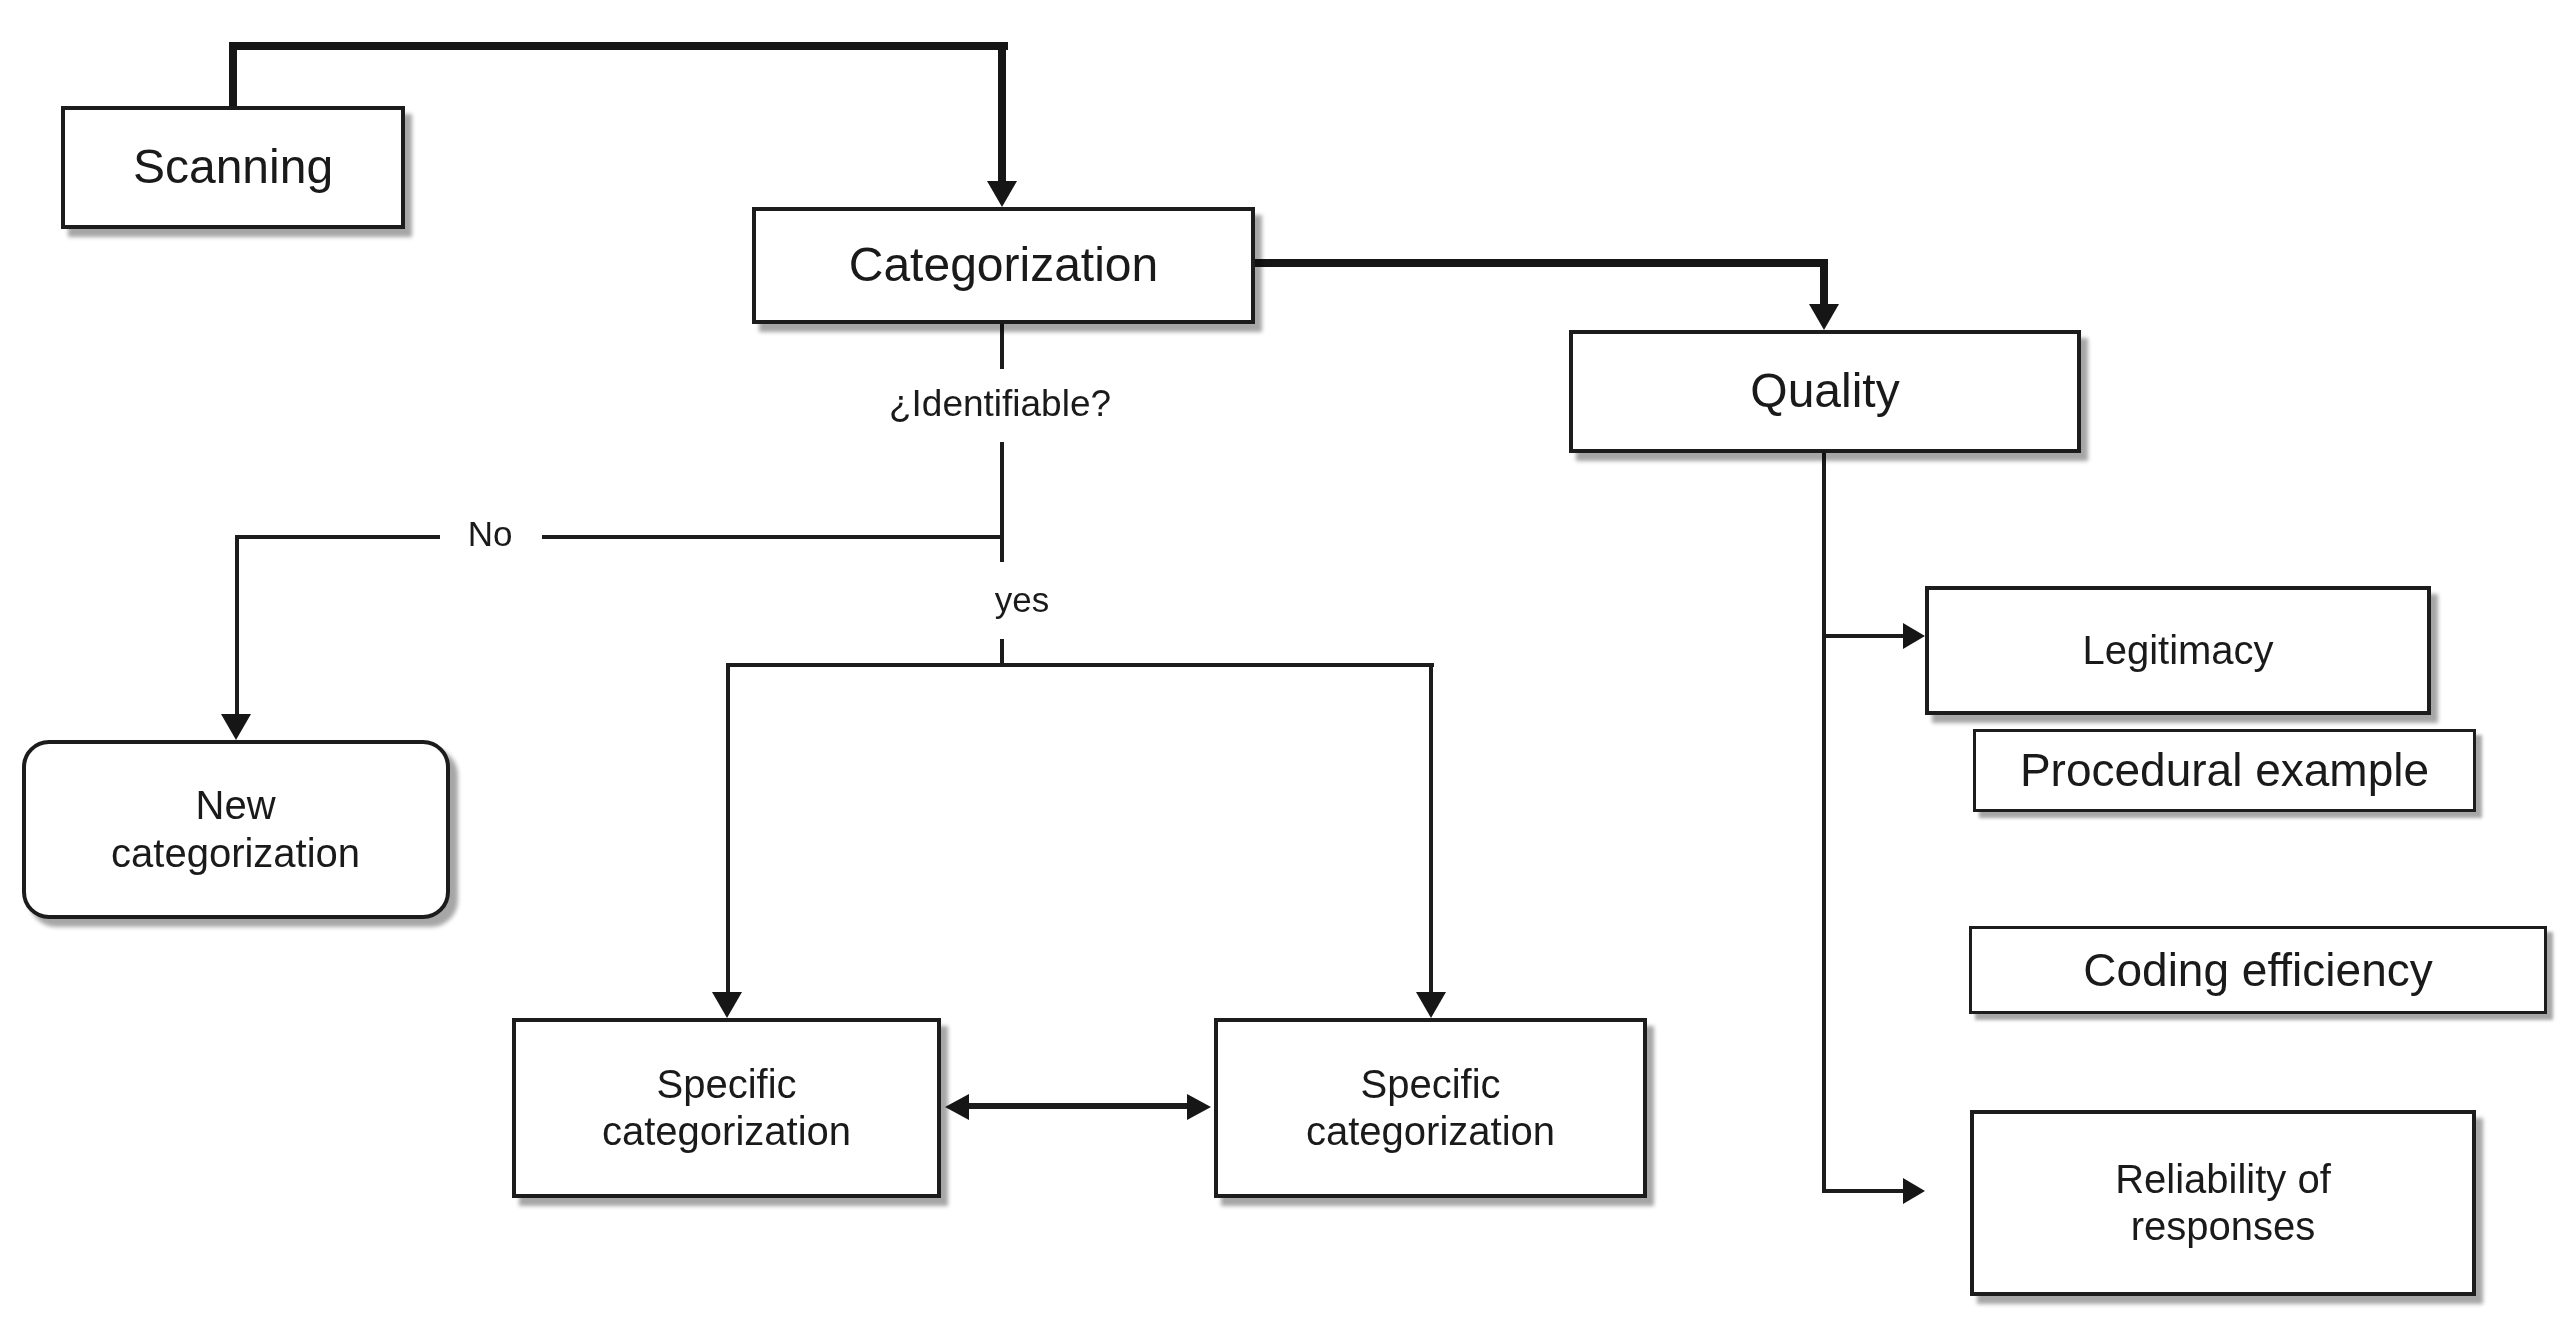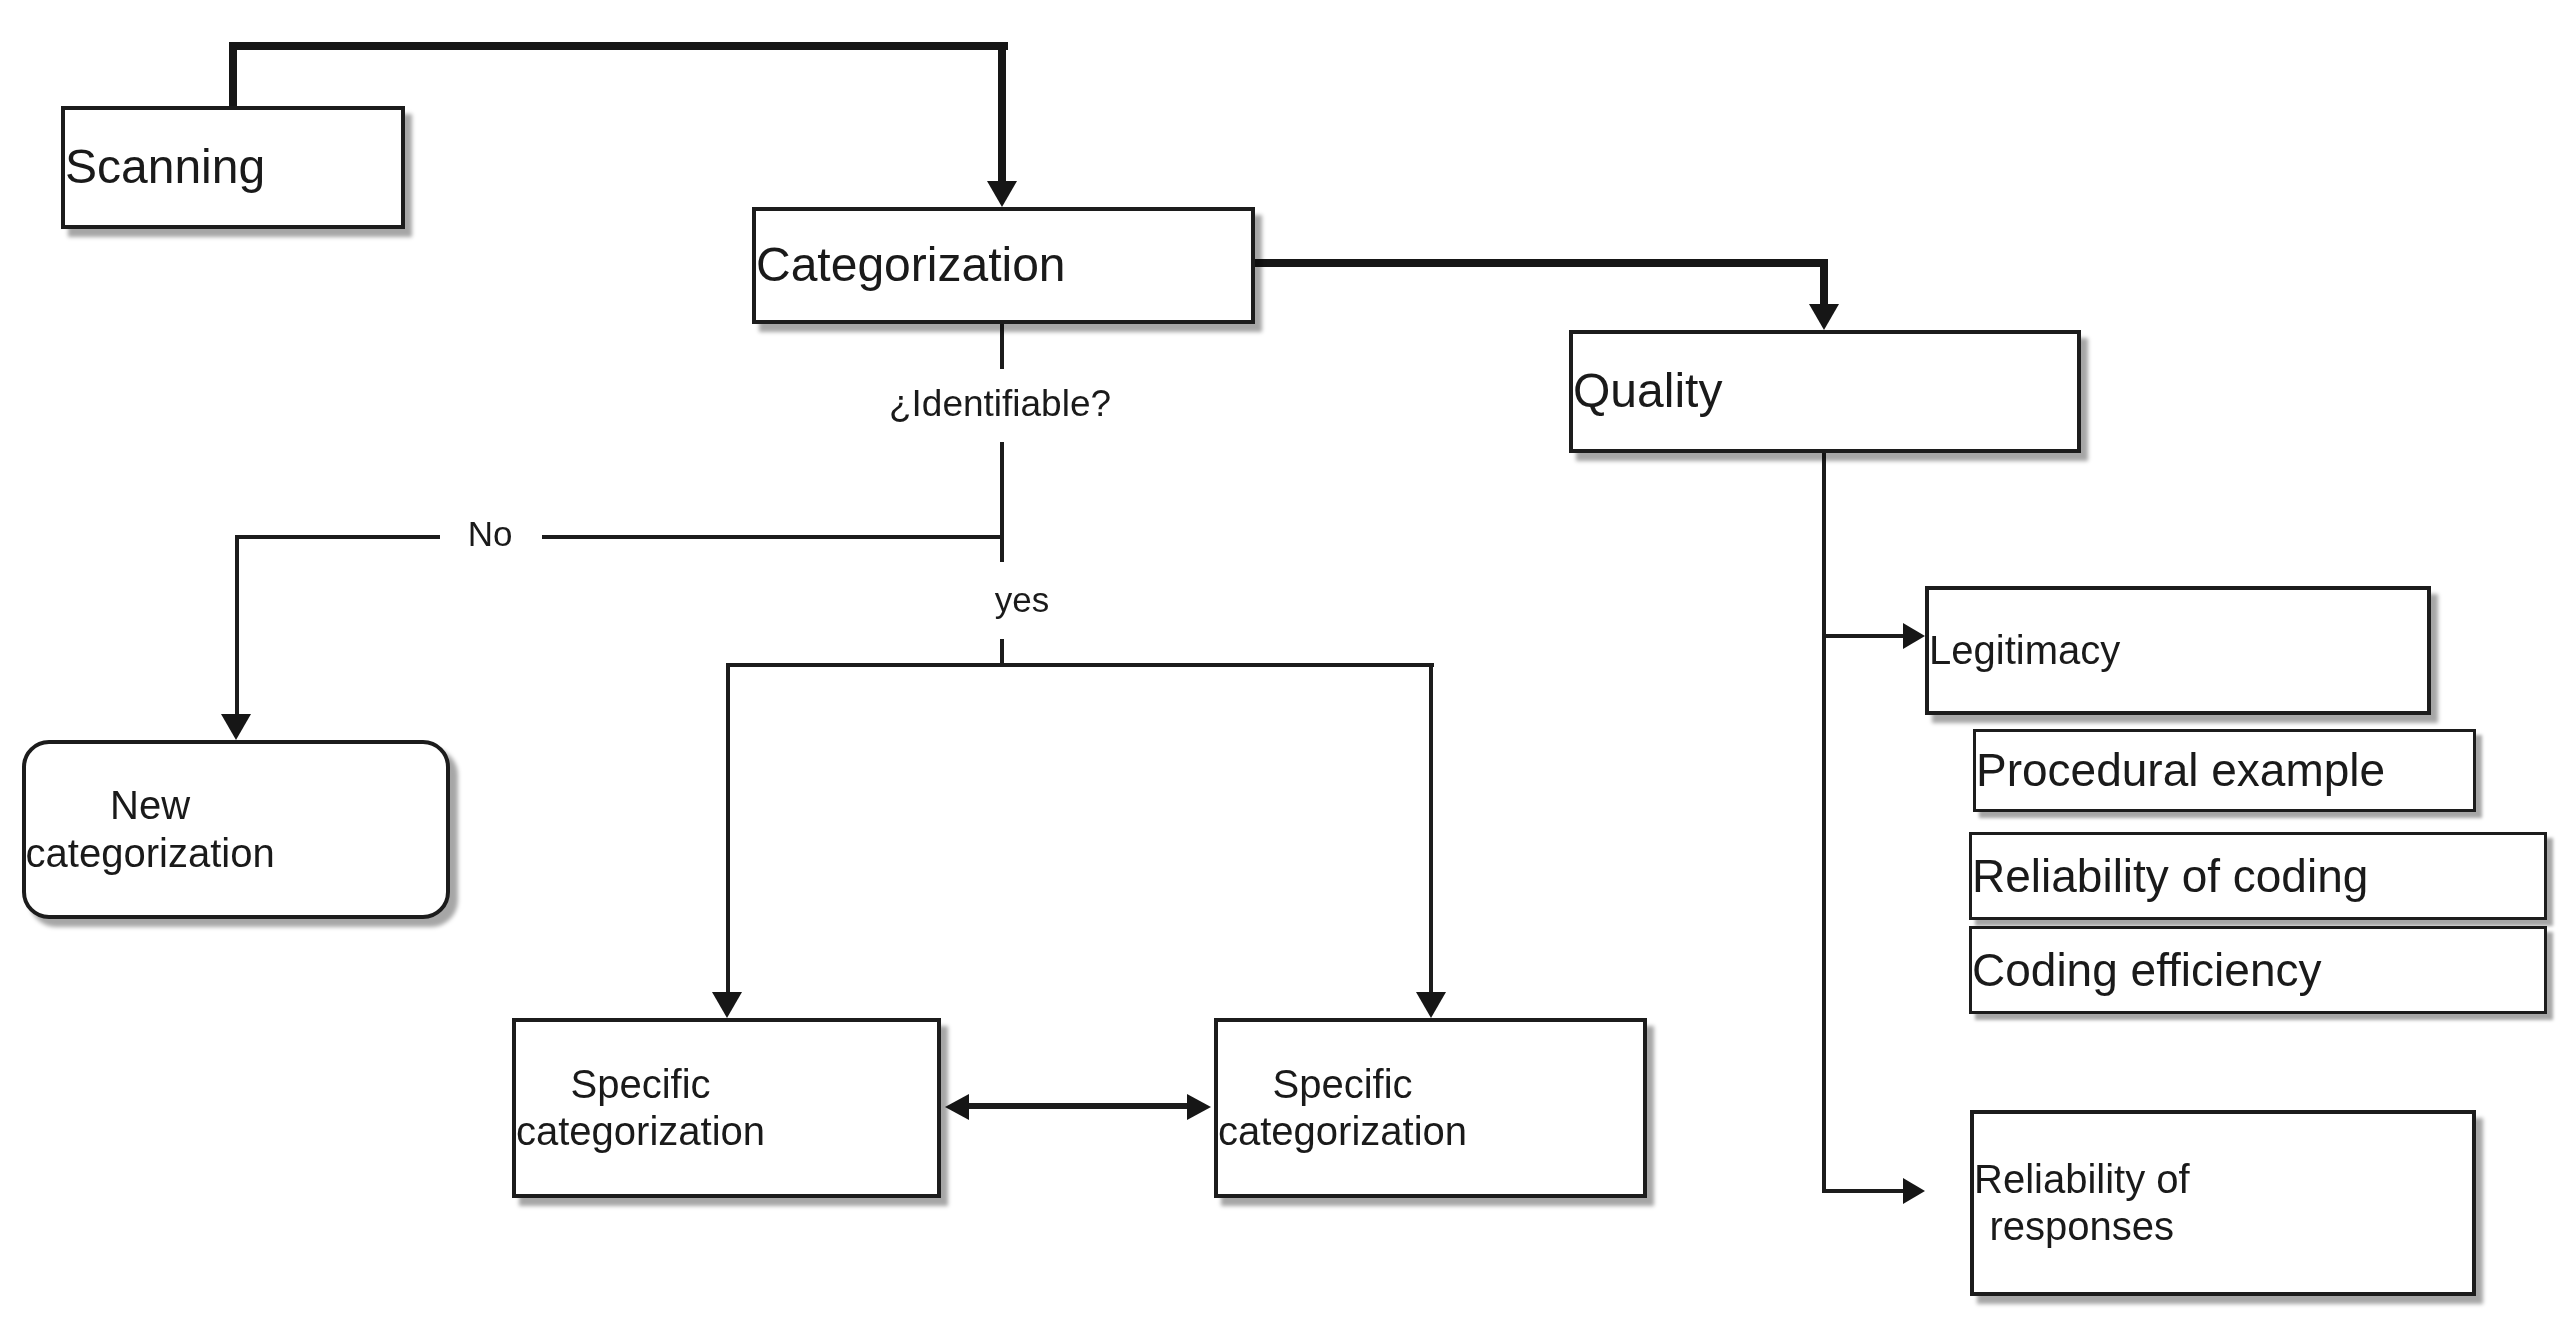--- a/index.html
+++ b/index.html
@@ -9,21 +9,21 @@
     background:#ffffff;
     font-family:"Liberation Sans","DejaVu Sans",sans-serif;
     color:#1a1a1a;
     overflow:hidden;
   }
   .node {
     position:absolute;
     background:#ffffff;
     border:4px solid #1c1c1c;
     box-shadow:7.2px 8px 4px rgba(0,0,0,0.35);
-    display:flex; align-items:center; justify-content:flex-start;
+    display:flex; align-items:center; justify-content:center;
     text-align:center; box-sizing:border-box;
   }
   .node .lbl { white-space:pre-line; line-height:1.18; }
   .lvl1 { font-size:48px; border-width:4.8px; }
   .lvl2 { font-size:40px; border-width:4px; }
   .lvl3 { font-size:46px; border-width:3.2px; box-shadow:5.6px 6.4px 3.2px rgba(0,0,0,0.35); }
   .hline, .vline { position:absolute; background:#1c1c1c; }
   .thick { background:#161616; }
   .arrow-down {
     position:absolute; width:0; height:0;
@@ -122,23 +122,20 @@
   </div>
 
   <div class="node lvl2" style="left:1925px; top:586px; width:506px; height:129px;">
     <span class="lbl">Legitimacy</span>
   </div>
 
   <div class="node lvl3" style="left:1973px; top:729px; width:503px; height:83px;">
     <span class="lbl">Procedural example</span>
   </div>
 
-  <div class="node lvl3" style="left:1969px; top:832px; width:578px; height:88px;">
-    <span class="lbl">Reliability of coding</span>
-  </div>
 
   <div class="node lvl3" style="left:1969px; top:926px; width:578px; height:88px;">
     <span class="lbl">Coding efficiency</span>
   </div>
 
   <div class="node lvl2" style="left:1970px; top:1110px; width:506px; height:186px;">
     <span class="lbl">Reliability of
 responses</span>
   </div>
 

